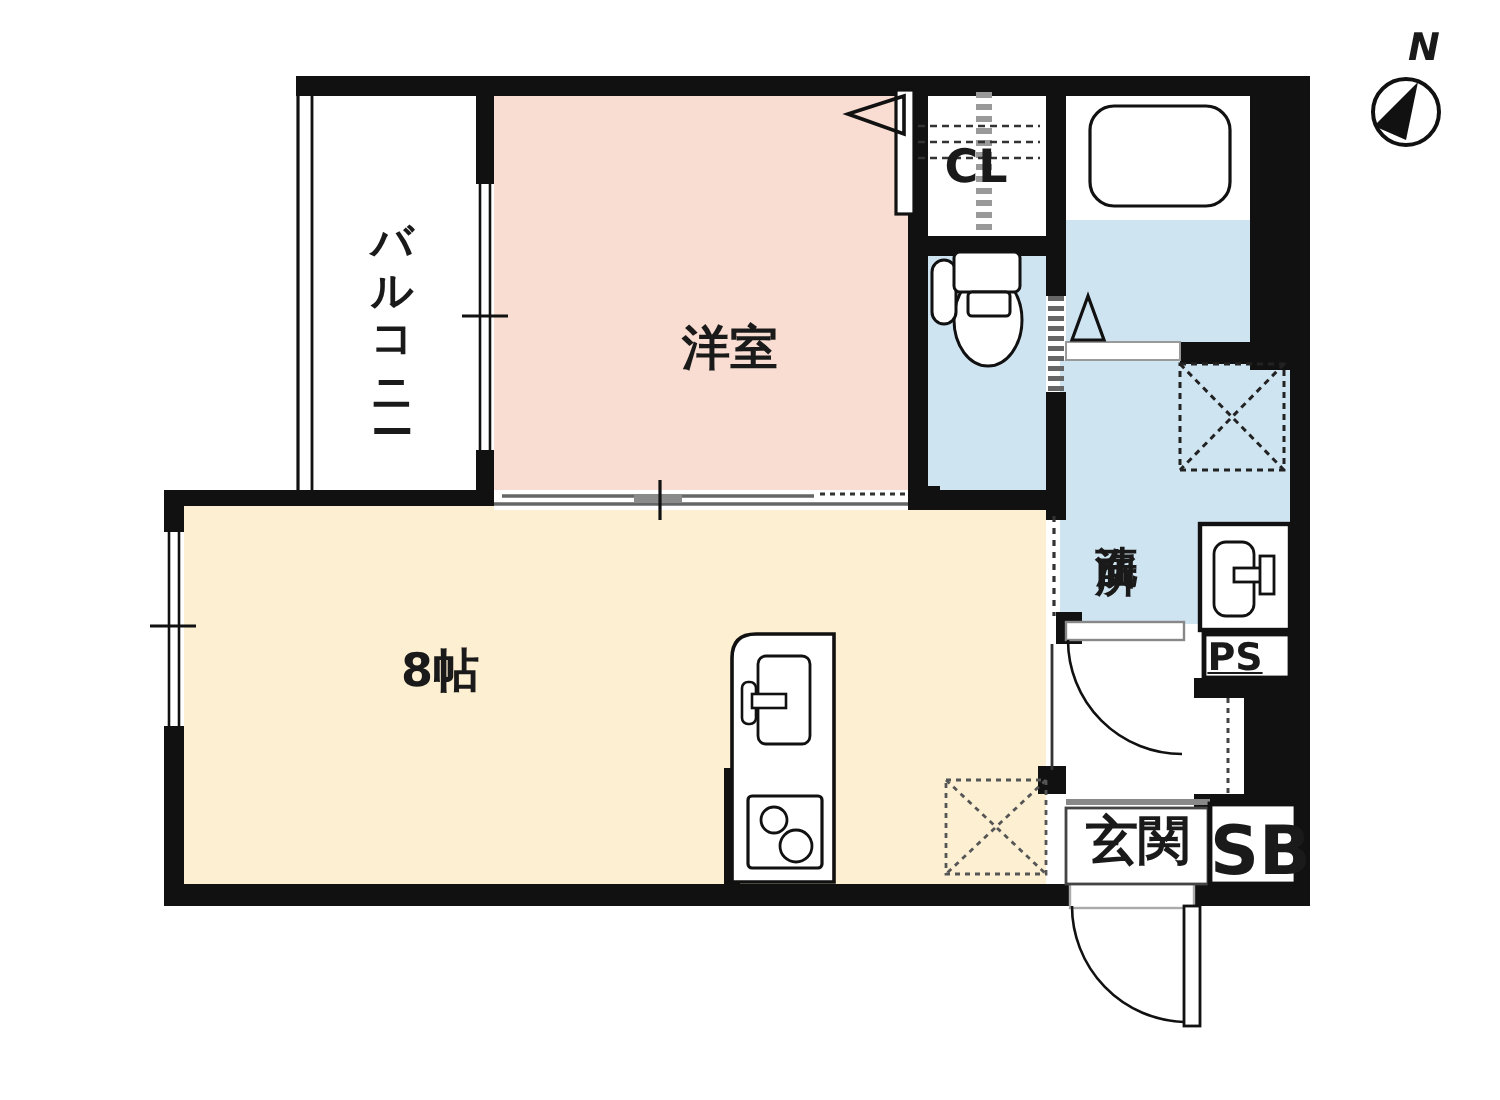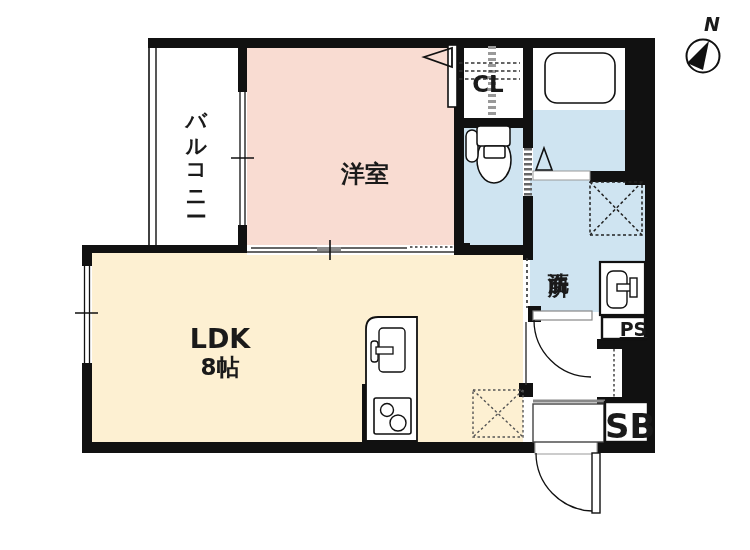--- a/index.html
+++ b/index.html
@@ -162,24 +162,24 @@
   <div class="room-main">洋室</div>
 </div>
 
 <div class="lbl" style="left:455px;top:71px;width:66px;font-size:23px;">CL</div>
 
 
 
 <div class="lbl vert" style="left:546px;top:211px;height:95px;font-size:21px;letter-spacing:2px;">洗面所</div>
 
 <div class="lbl" style="left:140px;top:323px;width:160px;">
-  <div style="font-size:27px;">LDK</div>
   <div style="font-size:23px;">8帖</div>
 </div>
 
-<div class="lbl" style="left:612px;top:319px;width:43px;font-size:19px;text-decoration:underline;">PS</div>
+<div class="lbl" style="left:596px;top:319px;width:43px;font-size:19px;text-decoration:underline;">PS</div>
 
+<div class="lbl" style="left:533px;top:407px;width:72px;font-size:26px;">玄関</div>
 
 <div class="lbl" style="left:605px;top:407px;width:43px;font-size:34px;">SB</div>
 
 <div class="lbl" style="left:704px;top:14px;font-size:19px;font-style:italic;">N</div>
 
 </div>
 
 </body></html>

